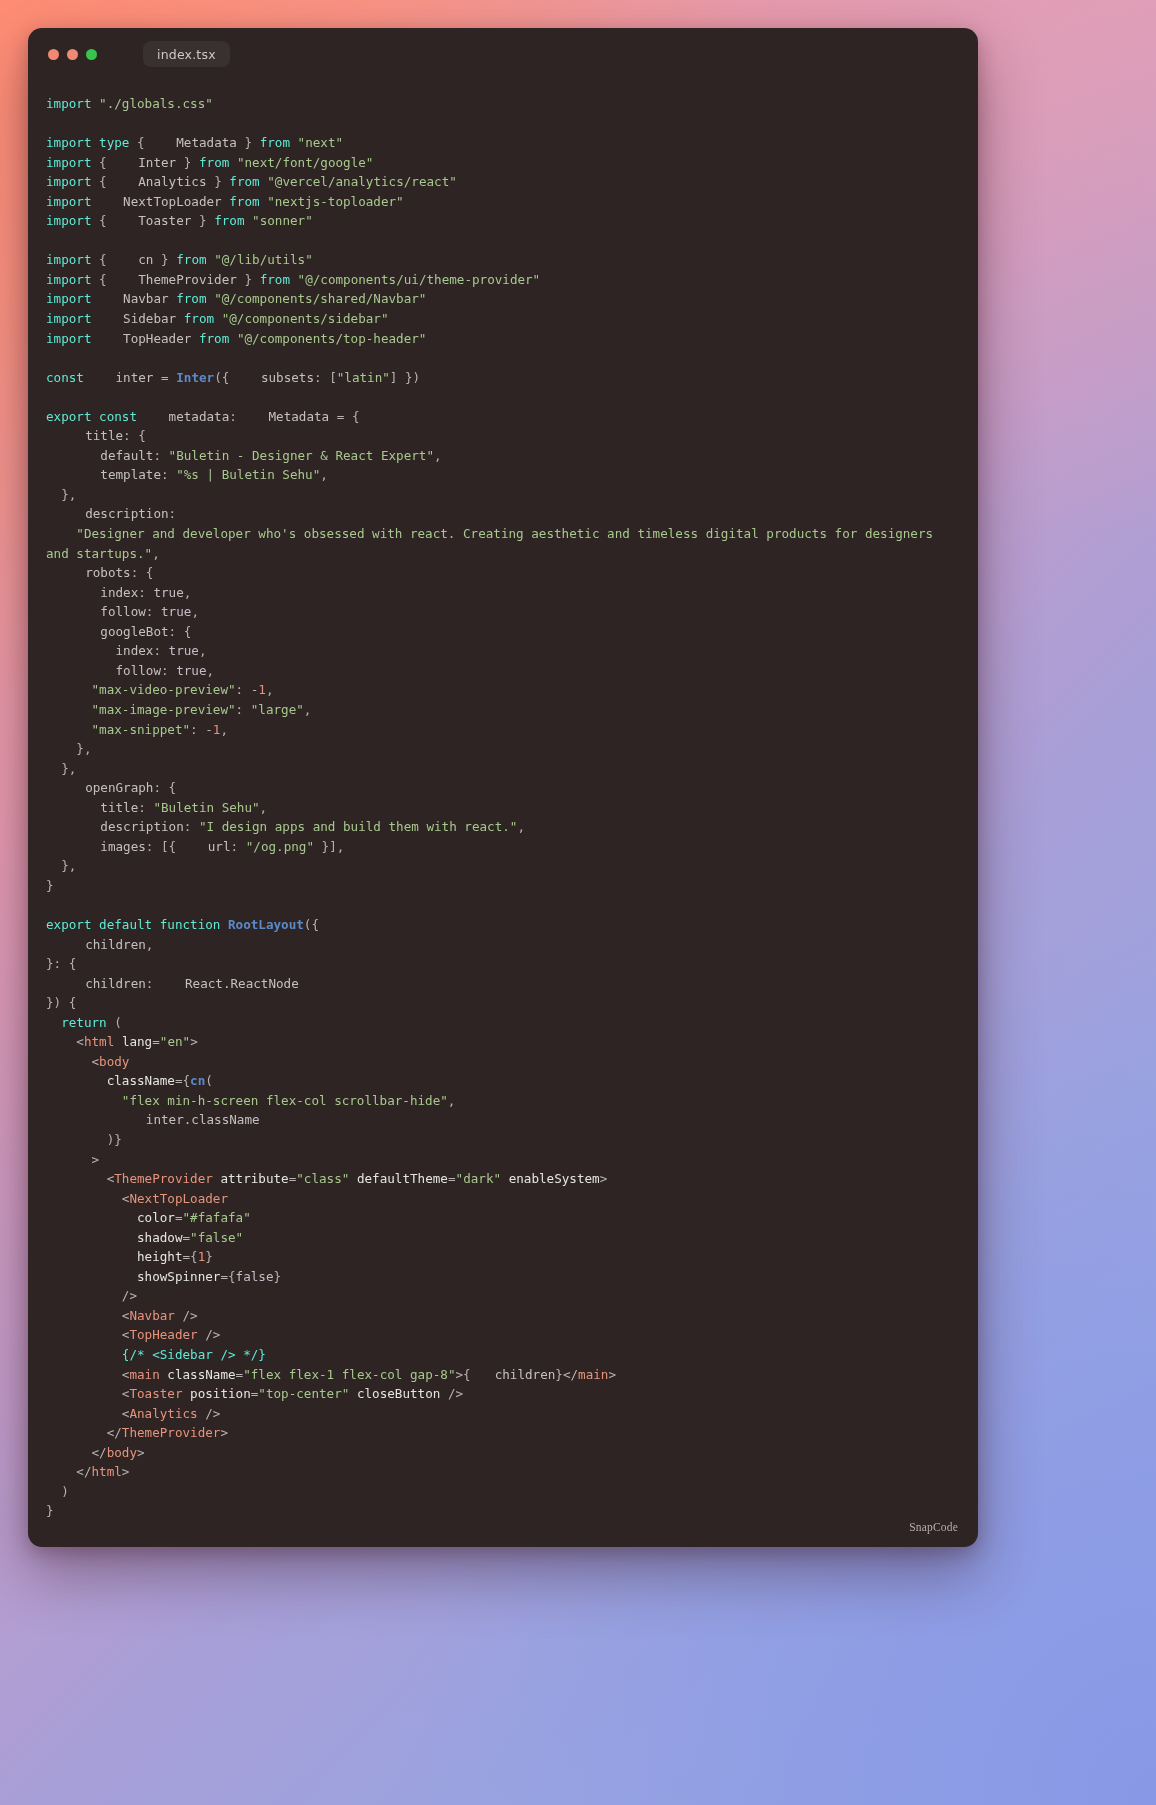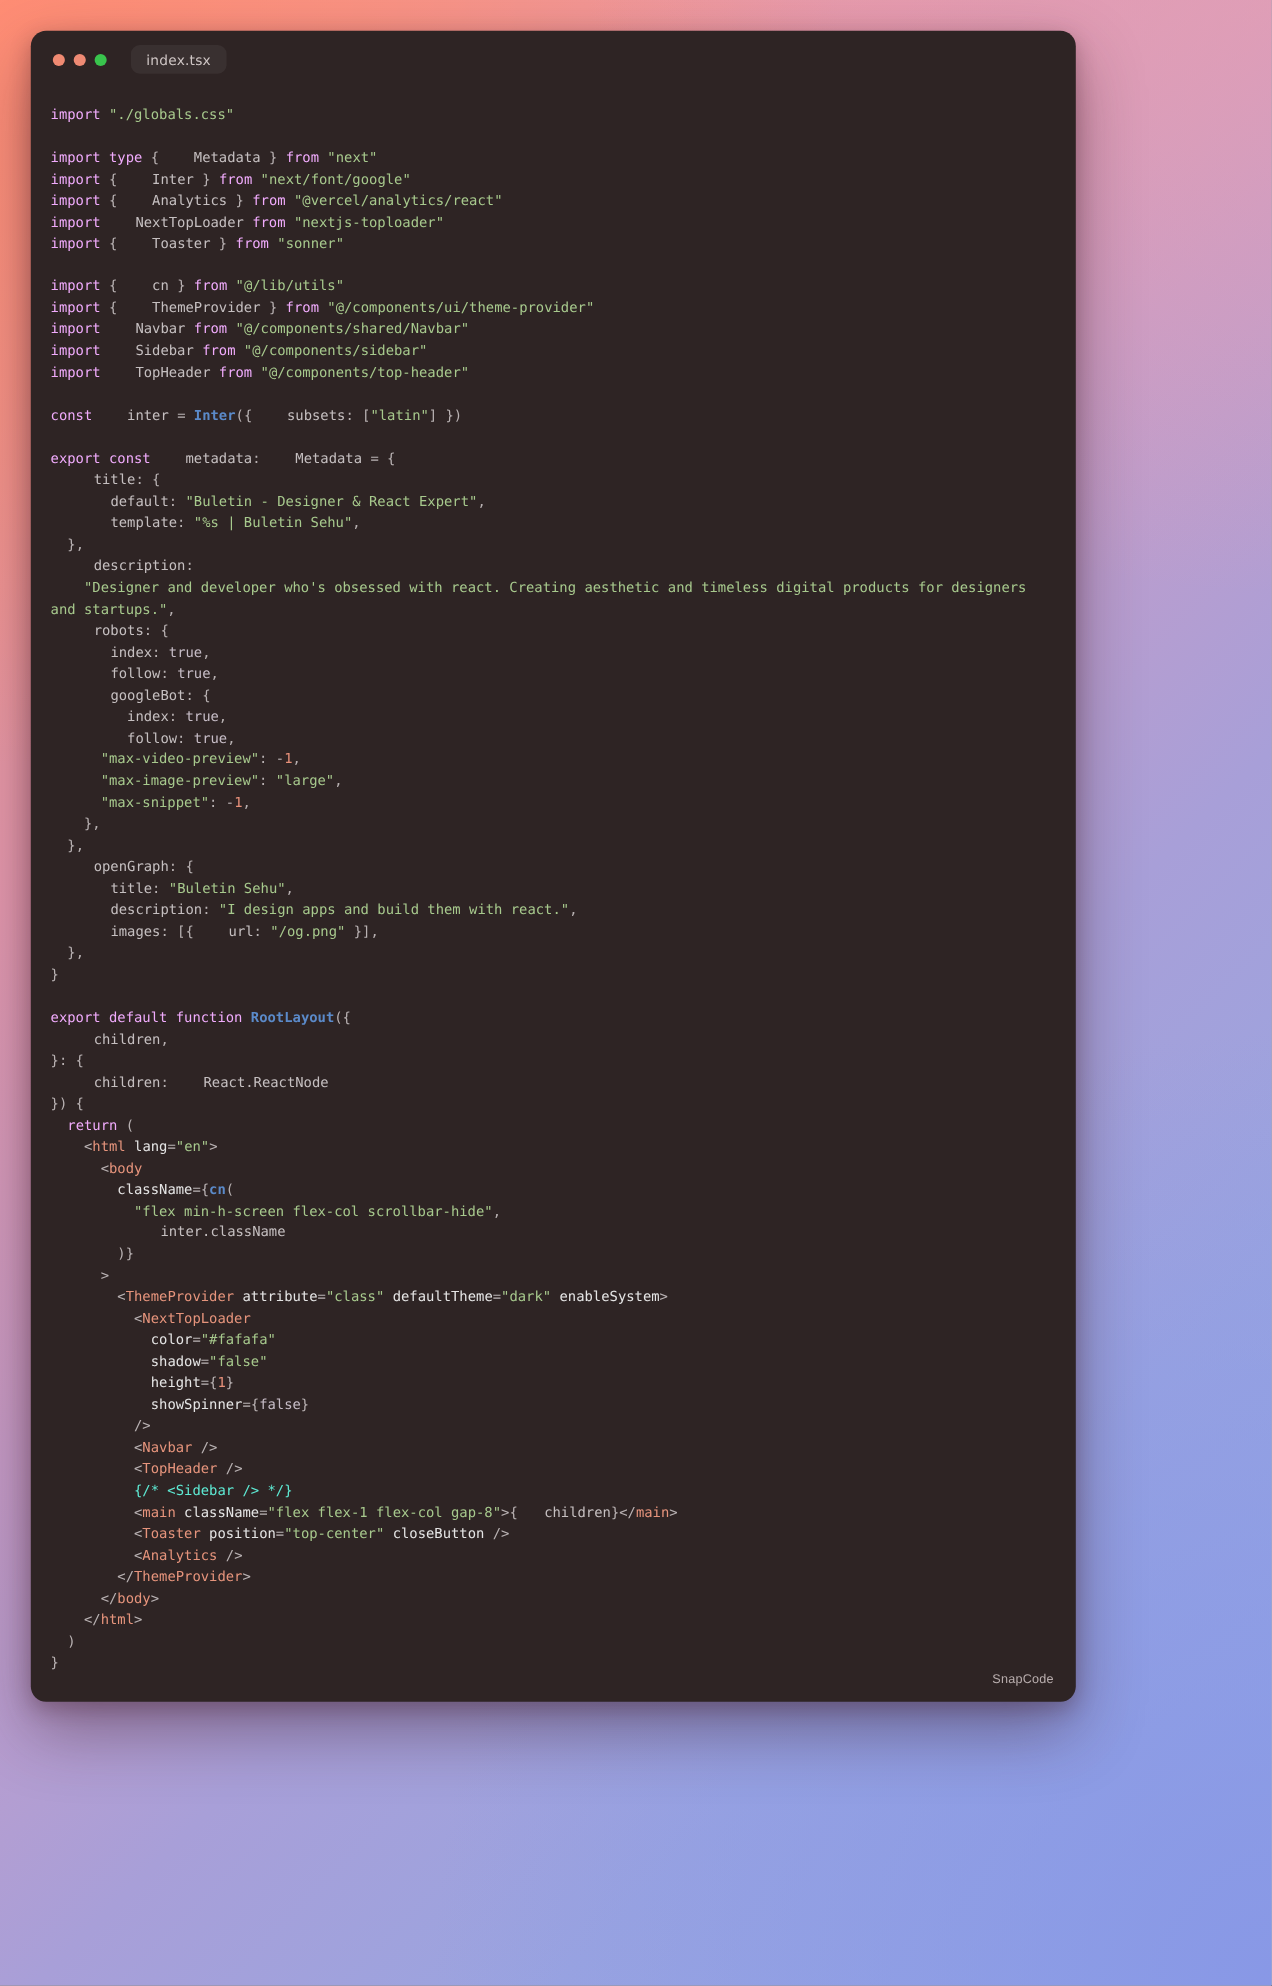--- a/index.html
+++ b/index.html
@@ -53,20 +53,21 @@
                 0 6px 18px rgba(60,25,35,0.28);
     overflow: hidden;
   }
 
   .titlebar {
     height: 52px;
     display: flex;
     align-items: center;
     padding: 0 0 0 20px;
     position: relative;
+    gap: 24px;
   }
 
   .dots { display: flex; gap: 8px; align-items: center; }
   .dot { width: 11px; height: 11px; border-radius: 50%; }
   .dot-red    { background: #f08a72; }
   .dot-yellow { background: #ef8a74; }
   .dot-green  { background: #39c44d; }
 
   .tab {
     margin-left: 22px;
@@ -87,38 +88,38 @@
     font-size: 12.6px;
     line-height: 19.55px;
     white-space: pre;
     color: #c5bfc0;
     font-family: "DejaVu Sans Mono", monospace;
     letter-spacing: 0px;
   }
   .code .ln { display: block; min-height: 19.55px; white-space: pre-wrap; }
 
   
-  .k   { color: #f0abfc; }             
+  .k   { color: #5eead4; }             
   .s   { color: #a7c98d; }             
   .id  { color: #c5bfc0; margin-left: 24px; }             
   .p   { color: #b9b2b3; }             
   .fn  { color: #5b8ac9; font-weight: 600; }  
   .num { color: #e8917a; }             
   .tag { color: #e6947c; text-align: right; }             
   .at  { color: #e5e5e5; }             
   .cm  { color: #5eead4; }             
   .bo  { color: #c6bcc6; margin-top: 41px; }             
 
   .watermark {
     position: absolute;
     right: 20px;
     bottom: 14px;
     font-size: 11.5px;
     color: #b8adad;
-    font-family: Liberation Sans, sans-serif;
+    font-family: Liberation Serif, serif;
     letter-spacing: 0.2px;
   }
 </style>
 </head>
 <body>
 
 <div class="bg-tint-a"></div>
 <div class="bg-tint-b"></div>
 <div class="bg-tint-c"></div>
 

